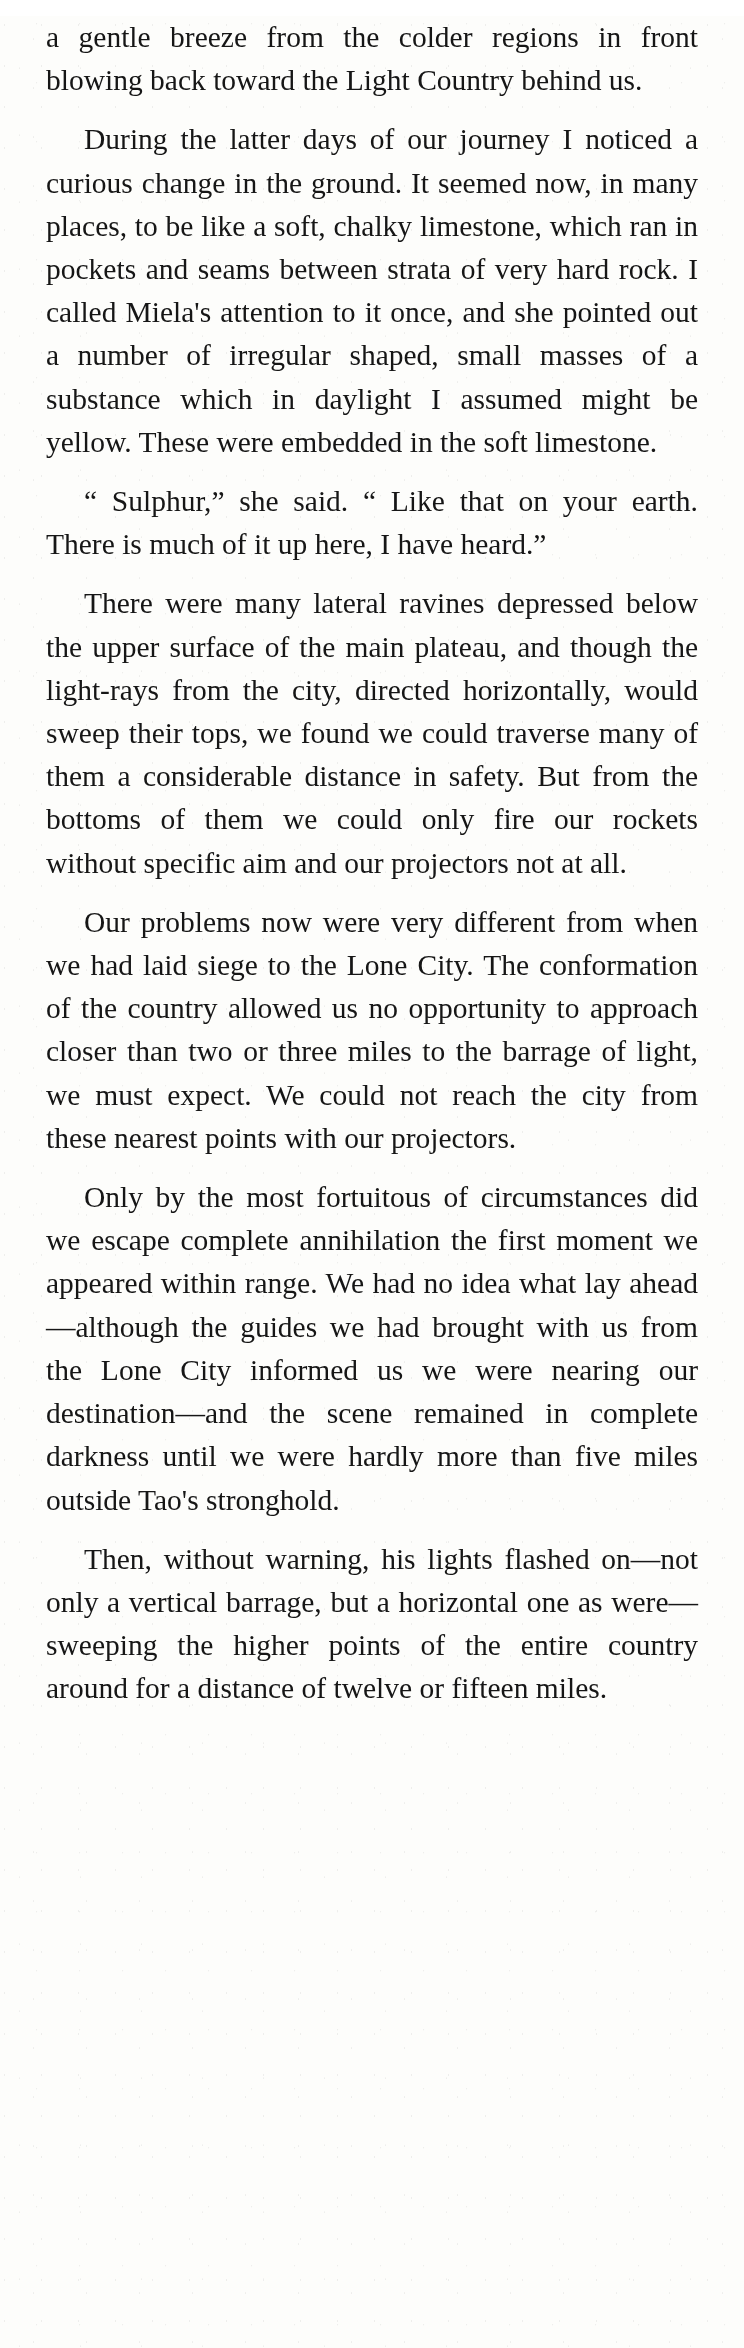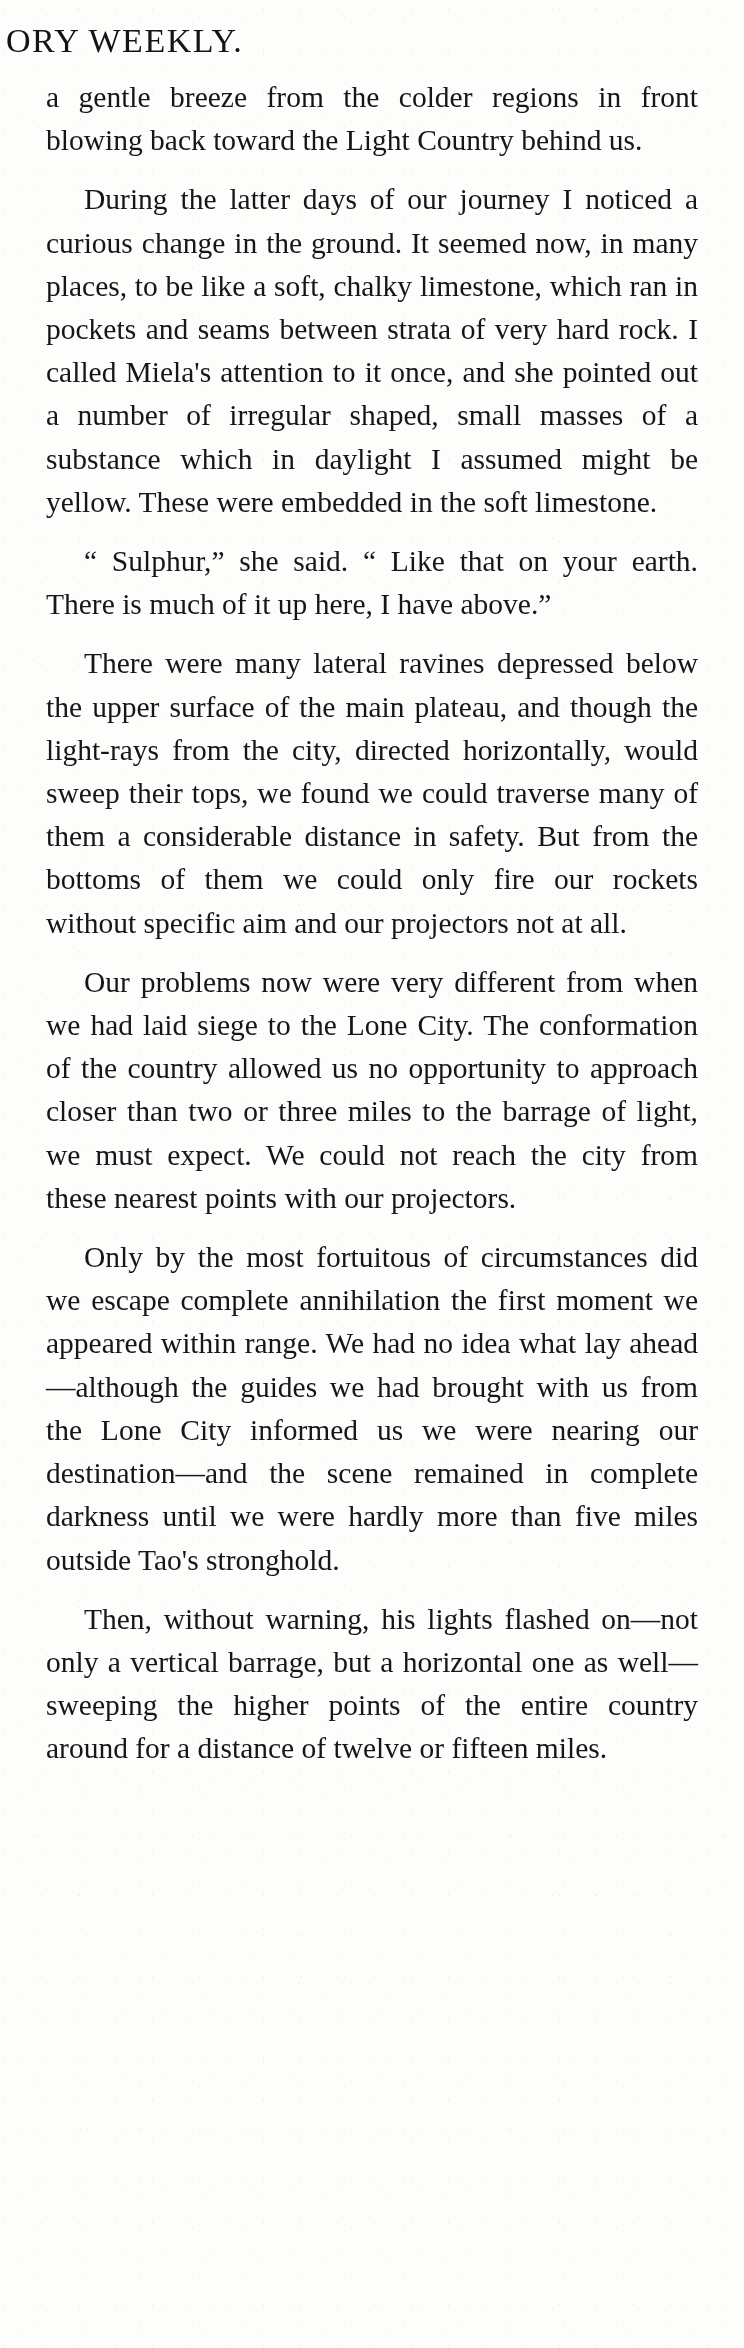--- a/index.html
+++ b/index.html
@@ -69,28 +69,27 @@
       radial-gradient(circle at 32% 78%, #000 0.6px, transparent 1px),
       radial-gradient(circle at 85% 13%, #000 0.5px, transparent 1px);
     background-size: 37px 41px, 53px 49px, 61px 67px, 43px 59px;
   }
 </style>
 </head>
 <body>
 
 <div class="page">
 
-  <div class="running-head">ORY WEEKLY.</div>
 
   <div class="rule"></div>
 
   <div class="column">
     <p class="body-par no-indent">a gentle breeze from the colder regions in front blowing back toward the Light Country behind us.</p>
     <p class="body-par">During the latter days of our journey I noticed a curious change in the ground. It seemed now, in many places, to be like a soft, chalky limestone, which ran in pockets and seams between strata of very hard rock. I called Miela's attention to it once, and she pointed out a number of irregular shaped, small masses of a substance which in daylight I assumed might be yellow. These were embedded in the soft limestone.</p>
-    <p class="body-par">“ Sulphur,” she said. “ Like that on your earth. There is much of it up here, I have above.”</p>
+    <p class="body-par">“ Sulphur,” she said. “ Like that on your earth. There is much of it up here, I have heard.”</p>
     <p class="body-par">There were many lateral ravines depressed below the upper surface of the main plateau, and though the light-rays from the city, directed horizontally, would sweep their tops, we found we could traverse many of them a considerable distance in safety. But from the bottoms of them we could only fire our rockets without specific aim and our projectors not at all.</p>
     <p class="body-par">Our problems now were very different from when we had laid siege to the Lone City. The conformation of the country allowed us no opportunity to approach closer than two or three miles to the barrage of light, we must expect. We could not reach the city from these nearest points with our projectors.</p>
     <p class="body-par">Only by the most fortuitous of circumstances did we escape complete annihilation the first moment we appeared within range. We had no idea what lay ahead—although the guides we had brought with us from the Lone City informed us we were nearing our destination—and the scene remained in complete darkness until we were hardly more than five miles outside Tao's stronghold.</p>
-    <p class="body-par">Then, without warning, his lights flashed on—not only a vertical barrage, but a horizontal one as well—sweeping the higher points of the entire country around for a distance of twelve or fifteen miles.</p>
+    <p class="body-par">Then, without warning, his lights flashed on—not only a vertical barrage, but a horizontal one as were—sweeping the higher points of the entire country around for a distance of twelve or fifteen miles.</p>
   </div>
 
   <div class="grain"></div>
 </div>
 
 </body></html>

